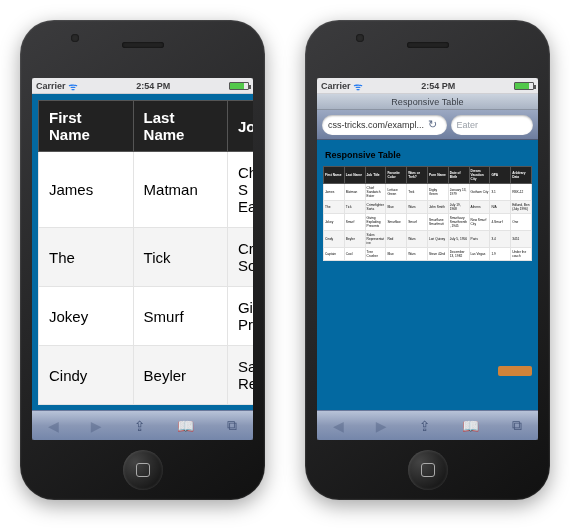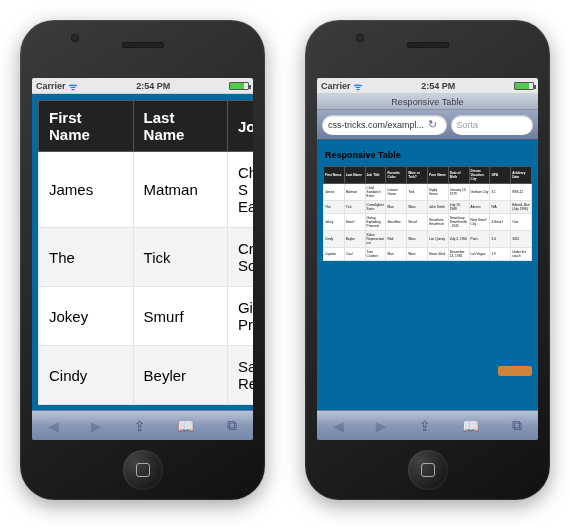--- a/index.html
+++ b/index.html
@@ -137,21 +137,21 @@
             <i></i>
           </div>
       </div>
       <div class="chrome-title">Responsive Table</div>
       <div class="chrome-url">
         <div class="urlbox">
           <span>css-tricks.com/exampl...</span>
           <span class="reload">↻</span>
         </div>
         <div class="gbox">
-          <span>Sorta</span>
+          <span>Eater</span>
         </div>
       </div>
       <div class="content">
         <div class="content-inner">
           <div class="pgtitle">Responsive Table</div>
           <table class="tinytable">
             <thead>
                 <tr id="tiny-head">
                   <th>First Name</th>
                   <th>Last Name</th>

